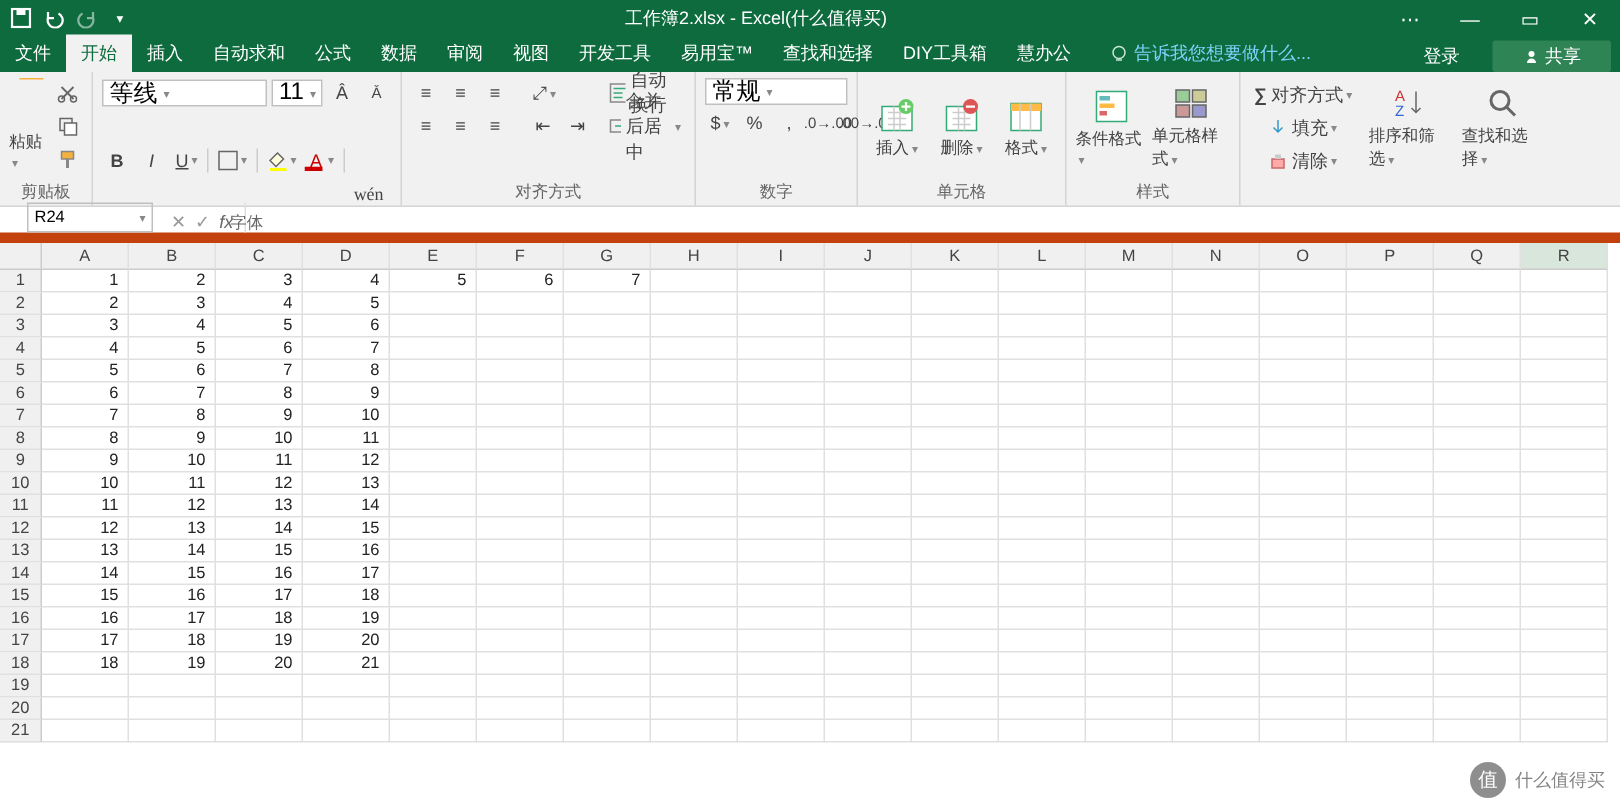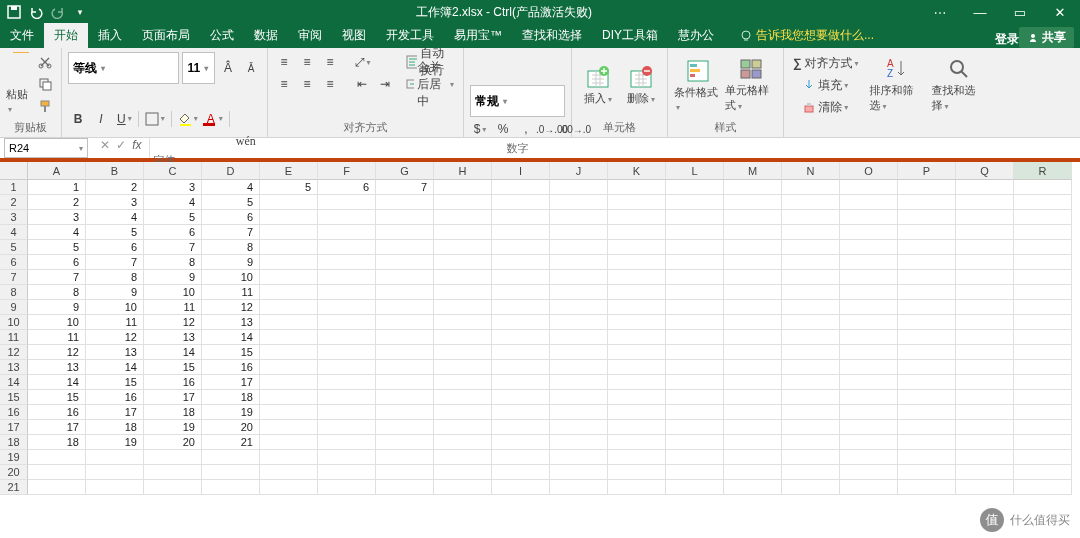--- a/index.html
+++ b/index.html
@@ -10,43 +10,43 @@
 .titlebar .qat { display: flex; gap: 6px; padding-left: 6px; }
 .titlebar .qat span { width: 16px; height: 16px; display: flex; align-items: center; justify-content: center; }
 .titlebar .title { flex: 1; text-align: center; }
 .titlebar .winbtns { display: flex; }
 .titlebar .winbtns span { width: 40px; height: 24px; display: flex; align-items: center; justify-content: center; font-size: 13px; }
 
 
 .tabs { height: 24px; background: #0e6b3e; display: flex; align-items: flex-end; color: #fff; font-size: 12px; }
 .tabs .tab { padding: 4px 10px; cursor: pointer; }
 .tabs .tab.active { background: #f1f1f1; color: #0e6b3e; }
-.tabs .tell { margin-left: 8px; display:flex; align-items:center; gap:4px; color:#fde047; padding:4px 8px;}
-.tabs .right { margin-left: auto; display: flex; align-items: flex-end; padding-right: 6px; gap:0;font-weight:bold;}
-.tabs .share{background:#2f8456; padding:2px 8px; border-radius:2px; display:flex; align-items:center; gap:3px;}
+.tabs .tell { margin-left: 8px; display:flex; align-items:center; gap:4px; color:#7dd3fc; padding:4px 8px;}
+.tabs .right { margin-left: auto; display: flex; align-items: center; padding-right: 6px; gap:22px;}
+.tabs .share{background:#2f8456; padding:2px 20px; border-radius:2px; display:flex; align-items:center; gap:3px;}
 
 
 .ribbon { height: 90px; background: #f1f1f1; border-bottom: 1px solid #d4d4d4; display: flex; }
 .group { border-right: 1px solid #d4d4d4; padding: 4px 6px 2px; display: flex; flex-direction: column; justify-content: space-between; }
 .group .label { font-size: 11px; text-align: center; color: #666; padding-top: 2px; position:relative; }
 .rows { display: flex; flex-direction: column; gap: 2px; }
 .row { display: flex; align-items: center; gap: 3px; }
 .btn { height: 20px; min-width: 20px; display: flex; align-items: center; justify-content: center; border: 1px solid transparent; padding: 0 2px; font-size: 12px; color:#444;}
-.combo { height: 32px; border: 1px solid #c0c0c0; background: #fff; display: flex; align-items: center; padding: 0 4px; font-size: 12px; position:relative;font-weight:bold; }
+.combo { height: 18px; border: 1px solid #c0c0c0; background: #fff; display: flex; align-items: center; padding: 0 4px; font-size: 16px; position:relative; }
 .combo::after{content:"▾"; font-size:8px; color:#888; margin-left:4px;}
 .bigbtn { display: flex; flex-direction: column; align-items: center; justify-content: center; width: 40px; height: 66px; font-size: 11px; color:#444; }
 .bigbtn .ico { width: 24px; height: 24px; margin-bottom: 2px; }
 .dd::after{content:"▾"; font-size:8px; color:#888; margin-left:2px;}
 
 
 .ico { display:inline-block; }
 .ico-paste{width:28px;height:32px;background:linear-gradient(#f5b13d,#f5b13d) 6px 0/16px 6px no-repeat,linear-gradient(#fff,#fff) 4px 6px/20px 24px no-repeat,linear-gradient(#9c6,#9c6) 2px 4px/24px 28px no-repeat;}
 
 
-.fbar { height: 24px; border-bottom: 4px solid #c2410c; display: flex; align-items: flex-start; background:#fff;}
+.fbar { height: 24px; border-bottom: 7px solid #c2410c; display: flex; align-items: flex-end; background:#fff;padding-left:14px;}
 .namebox { width: 84px; height: 20px; border: 1px solid #c0c0c0; margin: 0 4px; padding: 0 4px; font-size: 11px; display:flex; align-items:center; justify-content:space-between;}
 .fxbtns { display:flex; gap:6px; padding:0 8px; color:#999; font-size:12px;}
 .fxbtns .fx{font-style:italic; color:#666;}
 .formula { flex:1; height:20px; border-left:1px solid #e0e0e0; padding:0 6px; font-size:11px;}
 
 
 .grid { position: relative; }
 .corner { position:absolute; left:0; top:0; width:28px; height:18px; background:#f0f0f0; border-right:1px solid #ccc; border-bottom:1px solid #ccc;}
 .colheads { display:flex; margin-left:28px; height:18px; }
 .ch { width:58px; border-right:1px solid #e0e0e0; border-bottom:1px solid #ccc; background:#f0f0f0; text-align:center; font-size:11px; color:#444; line-height:18px;}
@@ -79,34 +79,34 @@
         </svg>
       </span>
     <span style="opacity:.5">
         <svg width="14" height="14">
           <path d="M4 4 A5 5 0 1 0 11 7" fill="none" stroke="#fff" stroke-width="1.5"></path>
           <path d="M11 3v4h-4" fill="none" stroke="#fff" stroke-width="1.5"></path>
         </svg>
       </span>
     <span style="font-size:9px;">▾</span>
   </div>
-  <div class="title">工作簿2.xlsx - Ctrl(产品激活失败)</div>
+  <div class="title">工作簿2.xlsx - Excel(什么值得买)</div>
   <div class="winbtns">
     <span>⋯</span>
     <span>—</span>
     <span>▭</span>
     <span>✕</span>
   </div>
 </div>
 
 <div class="tabs" id="tabs">
 <div class="tab">文件</div>
     <div class="tab active">开始</div>
     <div class="tab">插入</div>
-    <div class="tab">页面布局</div>
+    <div class="tab">自动求和</div>
     <div class="tab">公式</div>
     <div class="tab">数据</div>
     <div class="tab">审阅</div>
     <div class="tab">视图</div>
     <div class="tab">开发工具</div>
     <div class="tab">易用宝™</div>
     <div class="tab">查找和选择</div>
     <div class="tab">DIY工具箱</div>
     <div class="tab">慧办公</div>
     <div class="tell">
@@ -245,21 +245,21 @@
             </span>
           </div>
       </div>
     </div>
     <div class="label">对齐方式</div>
   </div>
 
   <div class="group" style="width:108px;">
     <div class="rows">
       <div class="row">
-          <div class="combo" style="width:96px;margin-top:33px;">
+          <div class="combo" style="width:96px;">
             <span>常规</span>
           </div>
         </div>
       <div class="row">
         <span class="btn dd">$</span>
         <span class="btn">%</span>
         <span class="btn">,</span>
         <span style="width:4px;"></span>
         <span class="btn" style="font-size:10px;">.0→.00</span>
         <span class="btn" style="font-size:10px;">.00→.0</span>
@@ -280,20 +280,28 @@
           <span class="dd">插入</span>
         </div>
       <div class="bigbtn">
           <svg class="ico" width="24" height="24">
             <rect x="2" y="6" width="20" height="16" fill="#fff" stroke="#3a7"></rect>
             <path d="M6 10h12M6 14h12M6 18h12M10 6v16M14 6v16" stroke="#ccc"></path>
             <circle cx="18" cy="6" r="5" fill="#d55"></circle>
             <path d="M15 6h6" stroke="#fff" stroke-width="1.5"></path>
           </svg>
           <span class="dd">删除</span>
+        </div>
+      <div class="bigbtn">
+          <svg class="ico" width="24" height="24">
+            <rect x="2" y="4" width="20" height="18" fill="#fff" stroke="#3a7"></rect>
+            <rect x="2" y="4" width="20" height="5" fill="#fb4"></rect>
+            <path d="M8 4v18M15 4v18" stroke="#ccc"></path>
+          </svg>
+          <span class="dd">格式</span>
         </div>
     </div>
     <div class="label">单元格</div>
   </div>
 
   <div class="group">
     <div class="row">
       <div class="bigbtn" style="width:48px;">
           <svg class="ico" width="24" height="24">
             <rect x="2" y="2" width="20" height="20" fill="#fff" stroke="#3a7"></rect>

